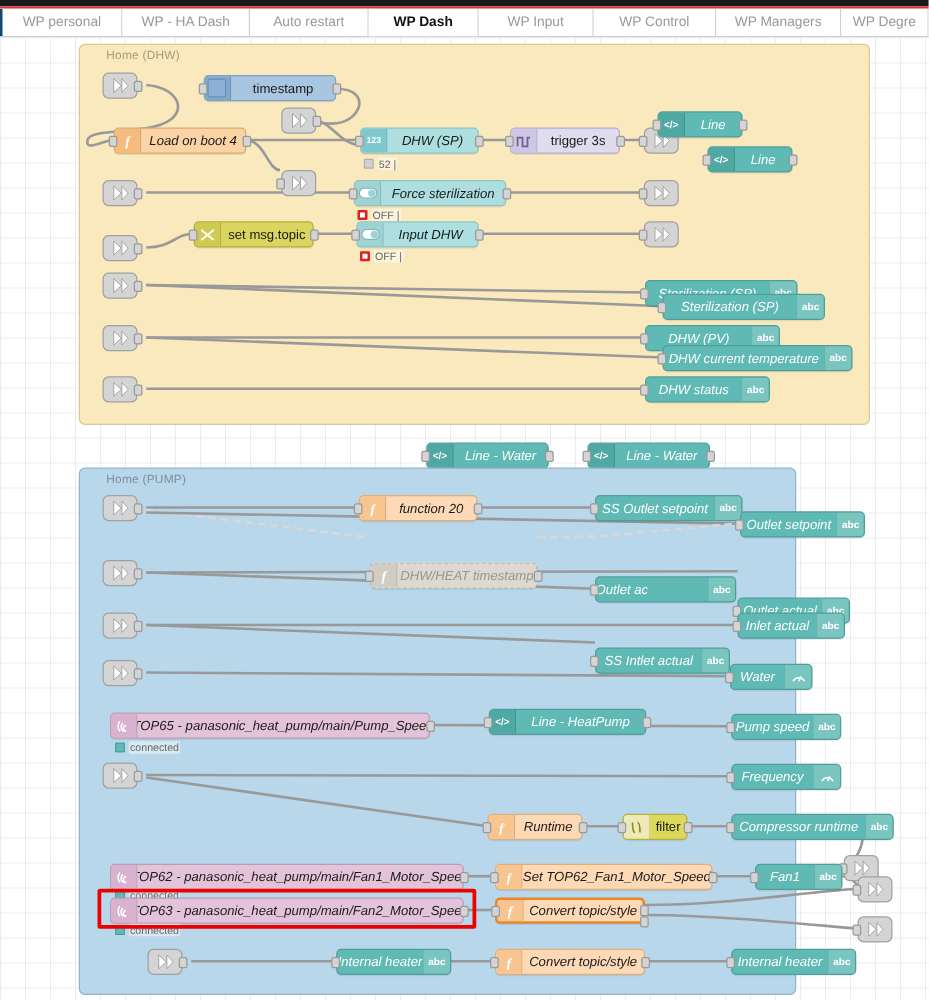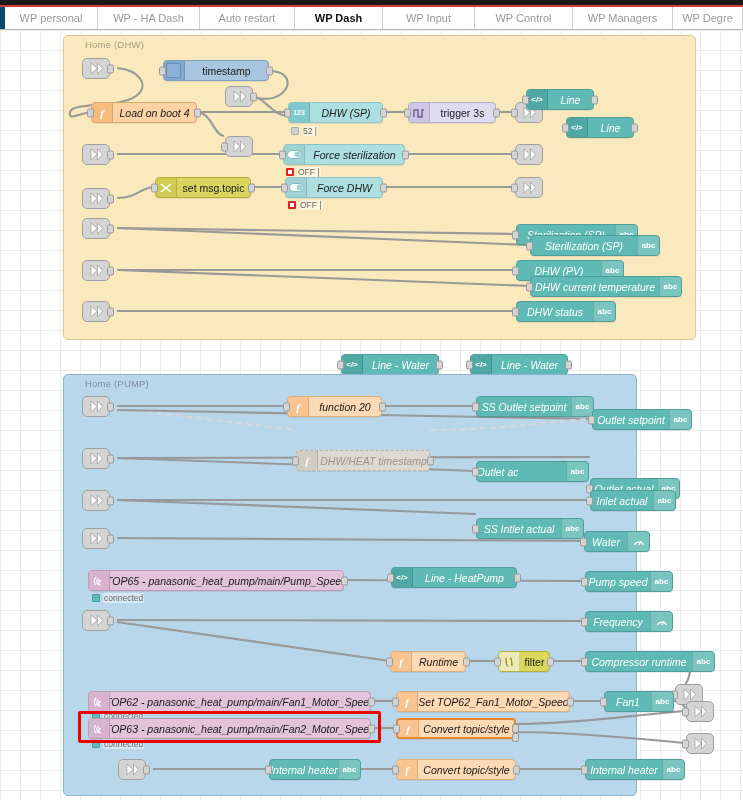--- a/index.html
+++ b/index.html
@@ -45,21 +45,21 @@
   .tab.active {
     color: #111111;
     font-weight: bold;
     background: #ffffff;
   }
   .tab.active:before {
     content: "";
     position: absolute; left: 0; right: 0; bottom: -1px; height: 2px;
     background: #ffffff;
   }
-  .tab:first-child { border-left: 5px solid #0c4a6e; }
+  .tab:first-child { border-left: 2px solid #0c4a6e; }
 
   
   #canvas {
     position: absolute; left: 0; top: 30px; width: 743px; height: 770px;
     background-color: #ffffff;
     background-image:
       linear-gradient(to right, #ececec 1px, transparent 1px),
       linear-gradient(to bottom, #ececec 1px, transparent 1px);
     background-size: 20px 20px;
     overflow: hidden;
@@ -435,21 +435,21 @@
     </div>
 
     <div class="node n-cyan" style="left:285px; top:147px; width:98px;">
       <span class="port in"></span>
       <span class="ico" style="background:#9ed2d4;">
         <svg width="15" height="9" viewBox="0 0 15 9">
             <rect x="0.5" y="0.5" width="14" height="8" rx="4" fill="#fff" stroke="#7fb6b8"></rect>
             <circle cx="10.5" cy="4.5" r="3" fill="#9ed2d4"></circle>
           </svg>
       </span>
-      <span class="lbl">Force DHW</span>
+      <span class="lbl">Input DHW</span>
       <span class="port out"></span>
     </div>
     <div class="status" style="left:288px; top:170px;">
       <span class="dot-sq red"></span>
       <span class="txt">OFF |</span>
     </div>
 
     <div class="node n-teal" style="left:516px; top:194px; width:122px;">
       <span class="port in"></span>
       <span class="lbl" style="color:#fff;">Sterilization (SP)</span>

